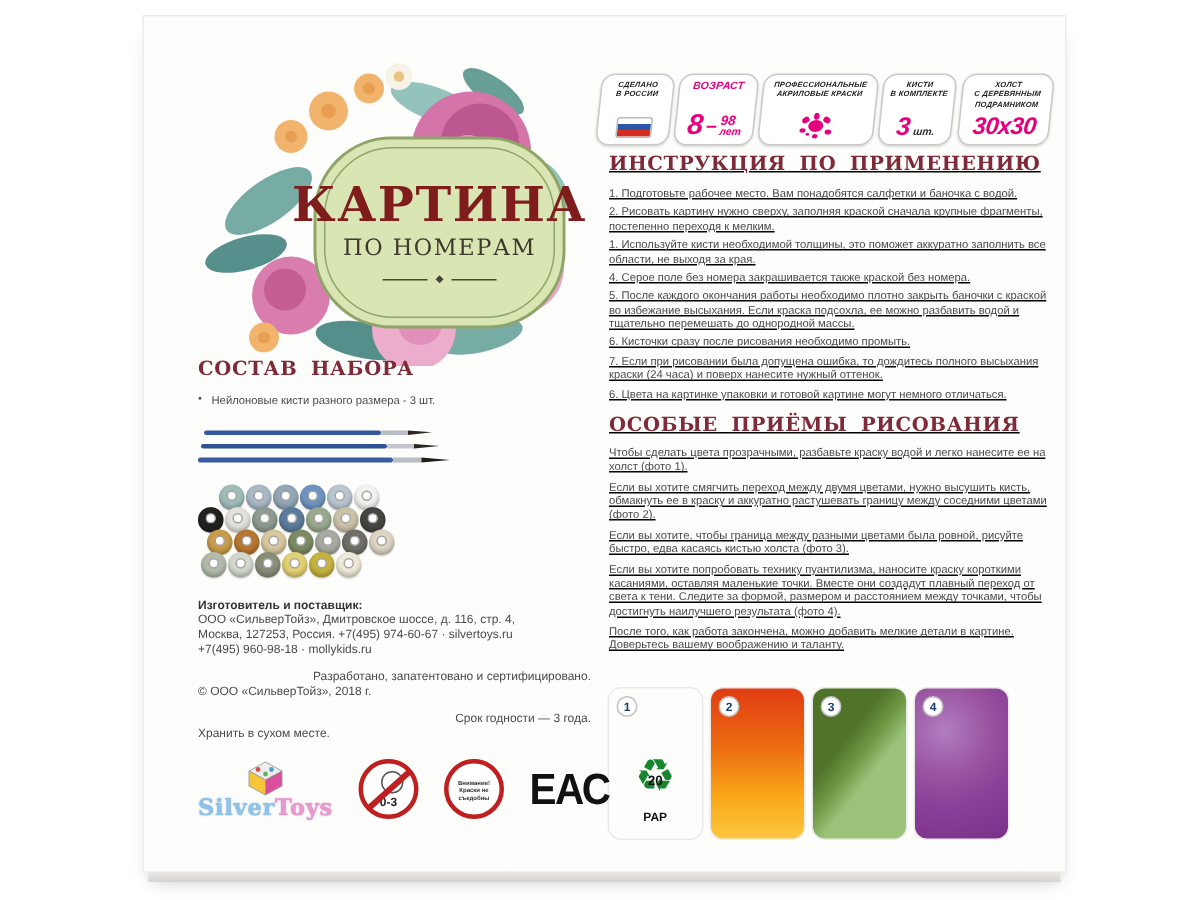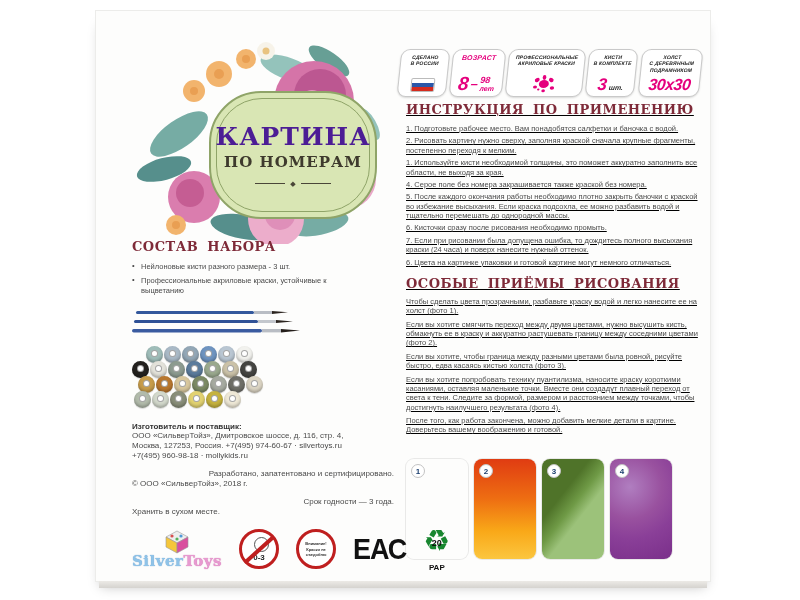--- a/index.html
+++ b/index.html
@@ -16,23 +16,23 @@
   .pre { white-space:pre-line; }
 
   
   .floral { position:absolute; left:28px; top:18px; width:270px; height:215px; }
   .plate { position:absolute; left:85px; top:62px; width:168px; height:128px;
            background:#d9e6b4; border:2px solid #8fa468; border-radius:52px;
            display:flex; align-items:center; justify-content:center; }
   .plate-inner { width:calc(100% - 10px); height:calc(100% - 10px);
                  border:1px solid #8fa468; border-radius:46px;
                  display:flex; flex-direction:column; align-items:center; justify-content:center; }
-  .plate-t1 { font-family:"DejaVu Serif",serif; font-weight:bold; font-size:25px;
-              letter-spacing:1px; color:#4c1d95; line-height:1; }
-  .plate-t2 { font-family:"DejaVu Serif",serif; font-weight:bold; font-size:15px;
+  .plate-t1 { font-family:"DejaVu Serif",serif; font-weight:bold; font-size:32px;
+              letter-spacing:1px; color:#7f1d1d; line-height:1; }
+  .plate-t2 { font-family:"DejaVu Serif",serif; font-weight:normal; font-size:15px;
               letter-spacing:1px; color:#3e3a2d; margin-top:4px; }
   .orn { display:flex; align-items:center; gap:5px; margin-top:9px; color:#4a4638; }
   .orn::before,.orn::after { content:""; width:30px; height:1px; background:#4a4638; }
   .orn span { font-size:7px; line-height:1; }
 
   
   .badges { position:absolute; left:303px; top:38px; width:302px; display:flex; gap:3px; align-items:stretch; }
   .badge { background:#fff; border:1px solid #c9c9c9; border-radius:9px;
            box-shadow:0 1px 2px rgba(0,0,0,.15); transform:skewX(-6deg);
            padding:4px 4px 3px; height:48px; display:flex; flex-direction:column;
@@ -233,21 +233,21 @@
         <div>6. Кисточки сразу после рисования необходимо промыть.</div>
         <div>7. Если при рисовании была допущена ошибка, то дождитесь полного высыхания краски (24 часа) и поверх нанесите нужный оттенок.</div>
         <div>6. Цвета на картинке упаковки и готовой картине могут немного отличаться.</div>
       </div>
       <div class="tech">
         <div class="sec-h" style="margin-bottom:6px">ОСОБЫЕ ПРИЁМЫ РИСОВАНИЯ</div>
         <div class="body-t">Чтобы сделать цвета прозрачными, разбавьте краску водой и легко нанесите ее на холст (фото 1).</div>
         <div class="body-t">Если вы хотите смягчить переход между двумя цветами, нужно высушить кисть, обмакнуть ее в краску и аккуратно растушевать границу между соседними цветами (фото 2).</div>
         <div class="body-t">Если вы хотите, чтобы граница между разными цветами была ровной, рисуйте быстро, едва касаясь кистью холста (фото 3).</div>
         <div class="body-t">Если вы хотите попробовать технику пуантилизма, наносите краску короткими касаниями, оставляя маленькие точки. Вместе они создадут плавный переход от света к тени. Следите за формой, размером и расстоянием между точками, чтобы достигнуть наилучшего результата (фото 4).</div>
-        <div class="body-t">После того, как работа закончена, можно добавить мелкие детали в картине. Доверьтесь вашему воображению и готовой.</div>
+        <div class="body-t">После того, как работа закончена, можно добавить мелкие детали в картине. Доверьтесь вашему воображению и таланту.</div>
       </div>
     </div>
 
     <div class="photos">
       <div class="photo photo-1">
         <div class="chip">1</div>
       </div>
       <div class="photo photo-2">
         <div class="chip">2</div>
       </div>
@@ -256,21 +256,20 @@
       </div>
       <div class="photo photo-4">
         <div class="chip">4</div>
       </div>
     </div>
 
     <div class="left-col">
       <div class="sec-h">СОСТАВ НАБОРА</div>
       <div class="kit-list body-t">
         <div>Нейлоновые кисти разного размера - 3 шт.</div>
-        <div>Профессиональные акриловые краски, устойчивые к выцветанию</div>
       </div>
 
       <svg class="brushes" width="178" height="30" viewBox="0 0 178 30">
         <g>
           <rect x="4" y="3" width="118" height="3" rx="1.5" fill="#33589c"></rect>
           <rect x="122" y="3" width="18" height="3" fill="#b9bdc4"></rect>
           <path d="M140 3 L156 4.2 L140 6 Z" fill="#2b241f"></path>
           <rect x="2" y="12" width="124" height="3" rx="1.5" fill="#2f5196"></rect>
           <rect x="126" y="12" width="18" height="3" fill="#c3c7cd"></rect>
           <path d="M144 12 L161 13.4 L144 15 Z" fill="#2b241f"></path>

